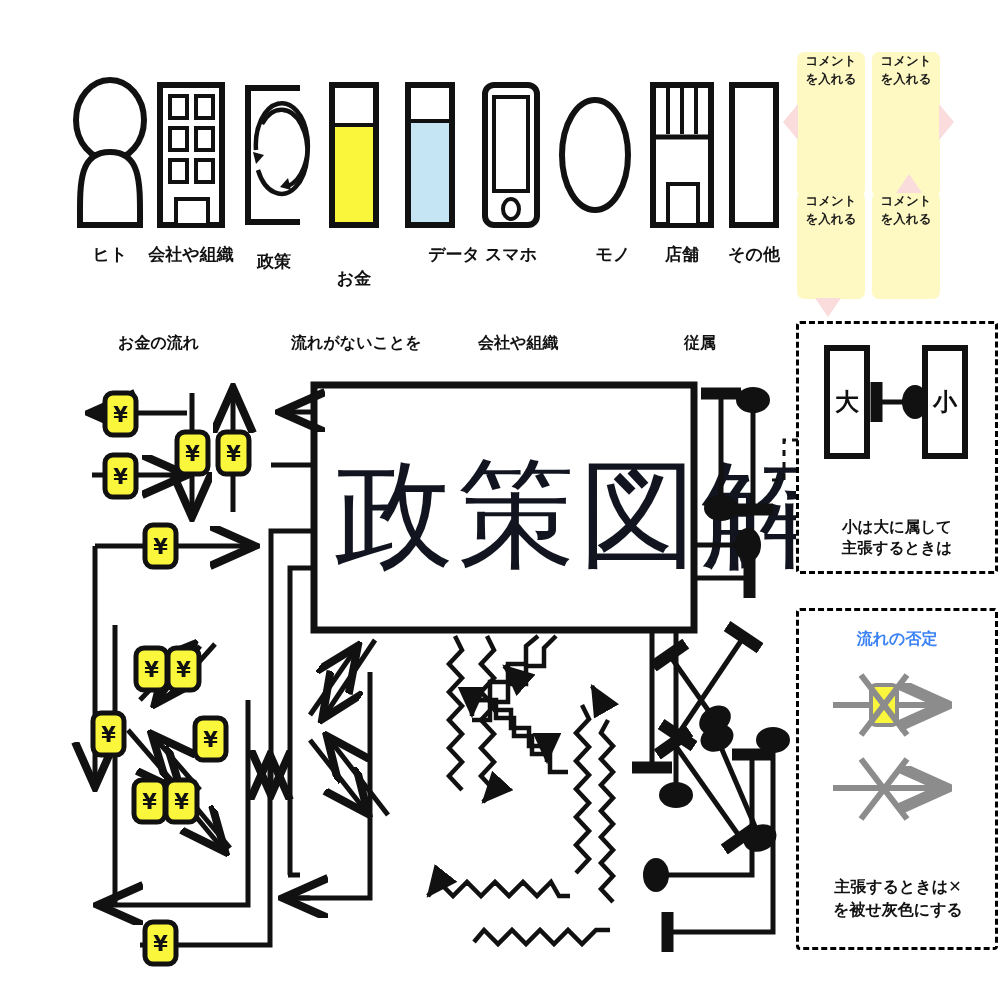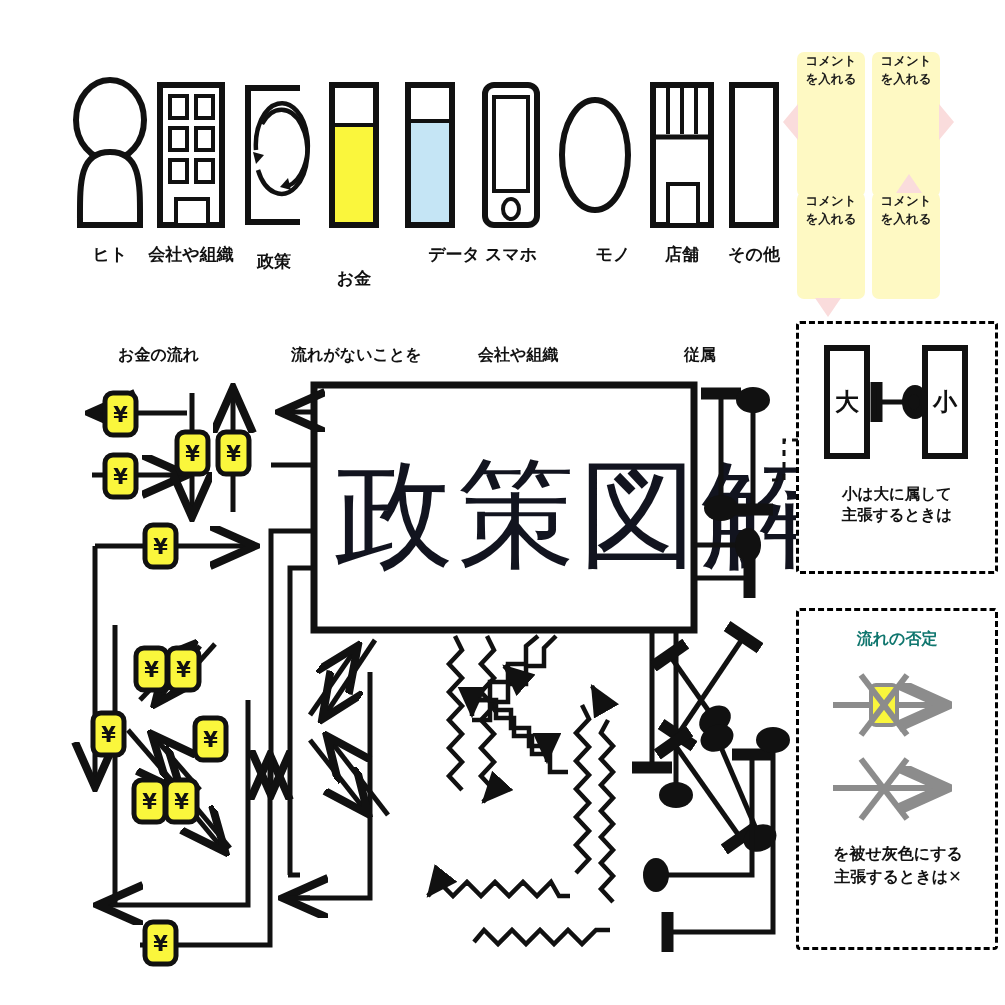--- a/index.html
+++ b/index.html
@@ -1,28 +1,28 @@
 <!DOCTYPE html>
 <html><head>
 <meta charset="utf-8">
 <style>
   html,body{margin:0;padding:0;background:#ffffff;}
   body{width:1005px;height:1005px;font-family:"Liberation Sans","DejaVu Sans",sans-serif;}
   #stage{position:relative;width:1005px;height:1005px;overflow:hidden;background:#fff;}
   .abs{position:absolute;}
   .icon-label{font-size:17px;font-weight:bold;color:#111;text-align:center;white-space:nowrap;}
-  .sec-label{font-size:16px;font-weight:bold;color:#111;white-space:nowrap;margin-top:12px;}
+  .sec-label{font-size:16px;font-weight:bold;color:#111;white-space:nowrap;}
   .callout{background:#fef9c3;border-radius:7px;color:#1a1a1a;font-size:12.5px;
            font-weight:bold;line-height:1.45;display:flex;align-items:flex-start;
            justify-content:center;text-align:center;}
   .callout span{display:block;}
   .tail{position:absolute;width:0;height:0;}
   .legend-box{border:3px dashed #000;border-radius:4px;background:#fff;}
-  .legend-text{font-size:15.5px;font-weight:bold;color:#111;line-height:1.35;text-align:center;}
-  .legend-title{font-size:16px;font-weight:bold;color:#0f766e;text-align:center;}
+  .legend-text{font-size:15.5px;font-weight:bold;color:#111;line-height:1.35;text-align:center;margin-top:33px;}
+  .legend-title{font-size:16px;font-weight:bold;color:#3b82f6;text-align:center;}
   svg{display:block;overflow:visible;}
   .ttl{font-size:118px;font-weight:400;fill:#12141f;font-family:"DejaVu Sans",sans-serif;letter-spacing:4px;}
 </style>
 </head>
 <body>
 
 <div id="stage">
 
   <div class="abs" style="left:0;top:0;width:973px;height:280px;">
     <svg width="1005" height="280" viewBox="0 0 1005 280">
@@ -326,22 +326,22 @@
       </g>
 
       <g stroke="#8c8c8c" stroke-width="6" fill="none">
         <line x1="8" y1="125" x2="118" y2="125" marker-end="url(#ahGray)"></line>
         <line x1="36" y1="96" x2="82" y2="156"></line>
         <line x1="82" y1="96" x2="36" y2="156"></line>
       </g>
     </svg>
 
     <div class="abs legend-text" style="left:4px;top:232px;width:190px;font-size:16px;line-height:1.42;">
+      <div>主張するときは✕</div>
       <div>を被せ灰色にする</div>
-      <div>主張するときは✕</div>
     </div>
   </div>
 
   <svg class="abs" style="left:770px;top:420px;" width="40" height="80" viewBox="0 0 40 80">
     <path d="M2,60 L14,60 L14,20 L30,20" fill="none" stroke="#111" stroke-width="3" stroke-dasharray="6 6"></path>
   </svg>
 
 </div>
 
 </body></html>

